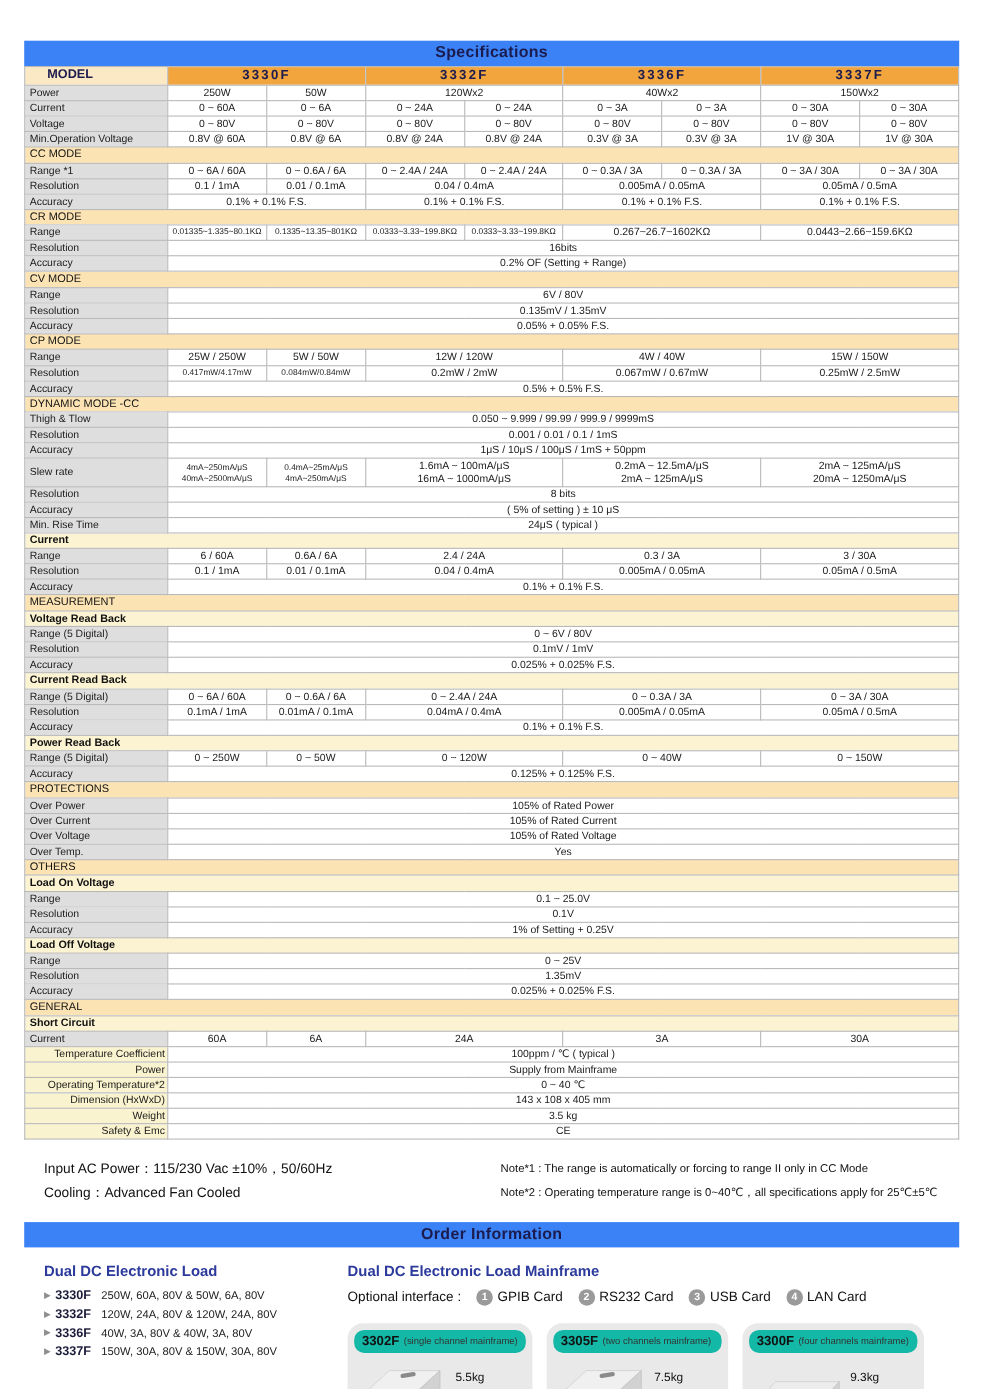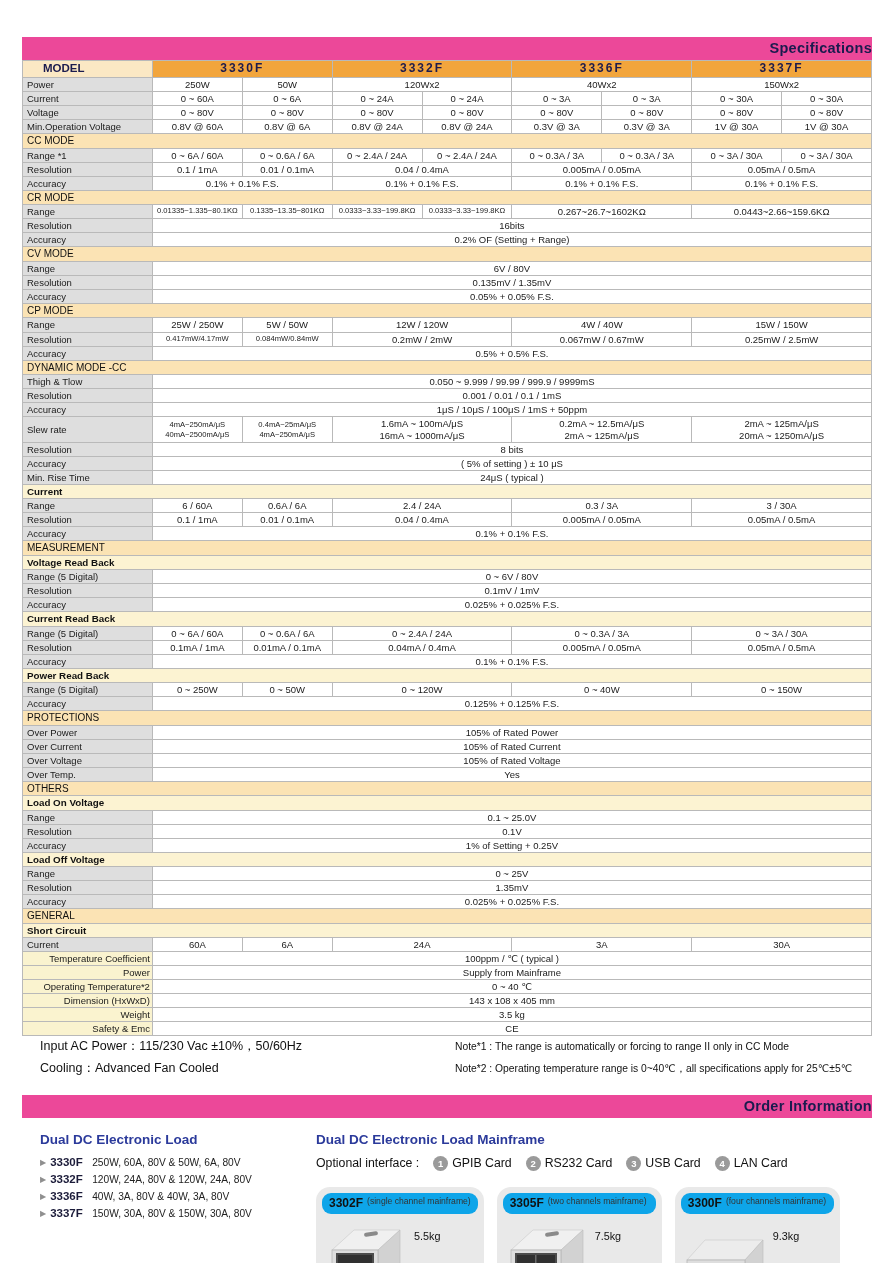--- a/index.html
+++ b/index.html
@@ -8,25 +8,25 @@
     background:#ffffff;
     font-family:"Liberation Sans","DejaVu Sans",sans-serif;
     color:#1a1a1a;
     position:relative;
     overflow:hidden;
   }
   .page { padding:37px 22px 0 22px; }
 
   
   .bar {
-    background:#ec4899;
+    background:#3b82f6;
     color:#1b1b4e;
     font-weight:bold;
     font-size:14.5px;
-    text-align:right;
+    text-align:center;
     padding:3px 0 4px 0;
     letter-spacing:0.3px;
   }
 
   
   table.spec-table {
     width:100%;
     border-collapse:collapse;
     table-layout:fixed;
     font-size:9.5px;
@@ -77,21 +77,21 @@
     font-size:12px;
     letter-spacing:2px;
     color:#1b1b4e;
   }
   .spec-table td.sm { font-size:7.6px; }
   .spec-table td.tall { white-space:pre-line; line-height:1.2; }
 
   
   .notes {
     display:flex;
-    margin:0 0 14px 18px;
+    margin:16px 0 14px 18px;
   }
   .notes-left { width:415px; font-size:12.5px; line-height:1.75; color:#111; }
   .notes-right { flex:1; font-size:10.3px; line-height:2.15; color:#111; }
 
   .order-bar { margin:0; }
 
   
   .order-body { display:flex; padding:14px 12px 0 18px; }
   .order-left { width:262px; flex:none; }
   .order-right { flex:1; padding-left:14px; }
@@ -118,25 +118,25 @@
 
   .cards { display:flex; gap:13px; margin-right:20px; }
   .card {
     flex:1;
     background:#e9e9e9;
     border-radius:14px;
     padding:6px 6px 8px 6px;
     min-height:148px;
   }
   .card-head {
-    background:#0ea5e9;
+    background:#14b8a6;
     border-radius:9px;
     padding:3px 7px 4px 7px;
     display:flex;
-    align-items:flex-start;
+    align-items:center;
     white-space:nowrap;
     overflow:hidden;
   }
   .card-head .cm { font-weight:bold; font-size:12px; color:#111; margin-right:4px; }
   .card-head .cd { font-size:8.6px; color:#333; }
   .card-body { display:flex; padding:8px 2px 0 2px; }
   .card-body svg { flex:none; }
   .card-specs { font-size:10.8px; line-height:1.6; color:#111; padding-left:8px; padding-top:6px; }
 </style>
 </head>

